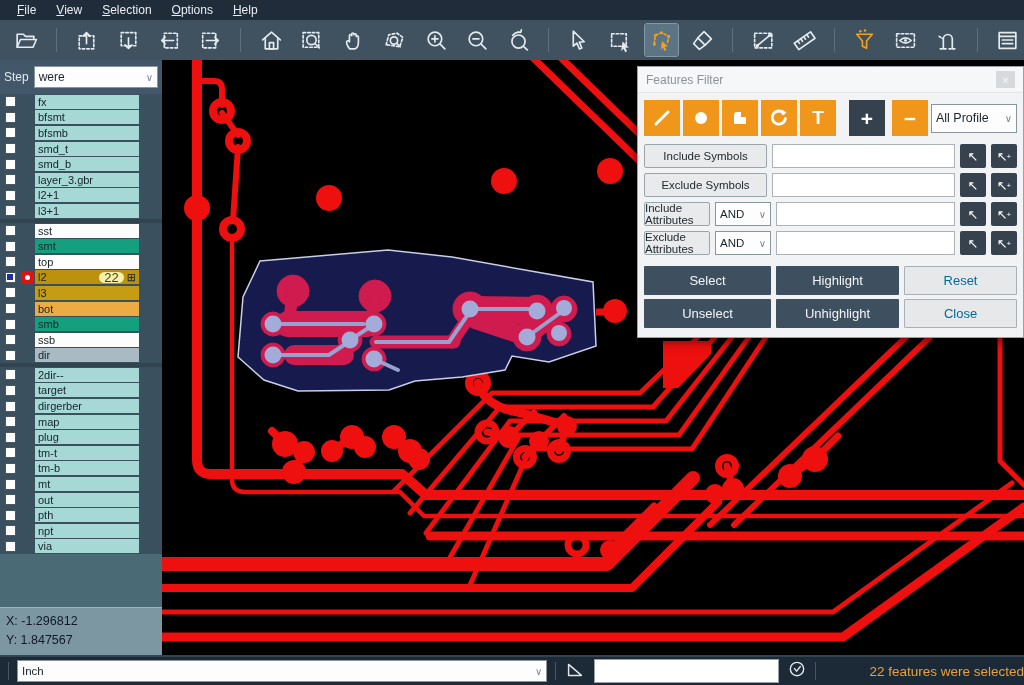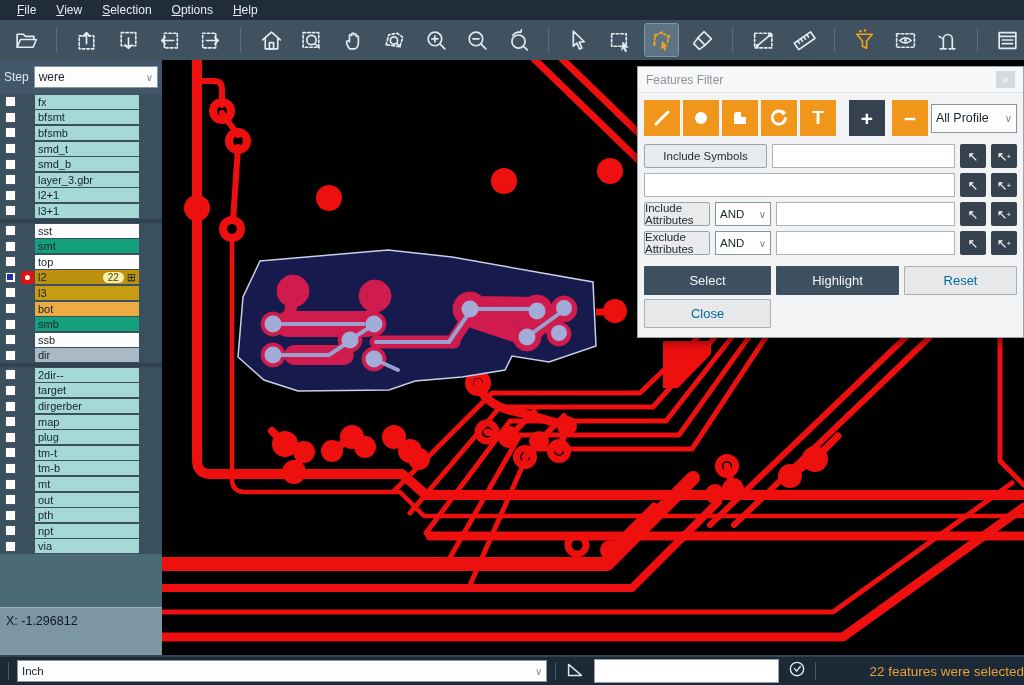--- a/index.html
+++ b/index.html
@@ -36,21 +36,21 @@
   .chk { width:11px; height:11px; background:#fff; border:1.5px solid #4c565e; }
   .chk .fill { width:5px; height:5px; background:#1f2fa8; margin:1.2px auto; display:none; }
   .chk.checked .fill { display:block; width:6px; height:6px; margin:1px auto; }
   .ind-col { width:15px; height:100%; display:flex; align-items:center; justify-content:center; }
   .red-ind { width:13px; height:13px; background:#df1212; border-radius:2px;
     display:flex; align-items:center; justify-content:center; }
   .red-ind::after { content:""; width:5px; height:5px; background:#fff; border-radius:50%; }
   .layer-cell { flex:1; margin-right:23px; height:14px; font-size:11px; color:#15222b;
     padding:0 3px; display:flex; align-items:center; line-height:14px; }
   .layer-badge { margin-left:auto; background:#f7efae; color:#4d3d00; border-radius:7px;
-    font-size:10px; padding:0 5px; height:11px; line-height:11px; }
+    font-size:13px; padding:0 5px; height:11px; line-height:11px; }
   .grid-glyph { font-size:11px; margin-left:3px; color:#1a242c; }
   .group-sep { height:4px; background:#31434f; }
   #side-fill { flex:1; background:#4a6a76; }
   #coords-panel { height:48px; background:#7d97a2; border-top:1px solid #9db2bb;
     padding:4px 6px; color:#0f172a; font-size:12.5px; line-height:19px; }
 
   
   #canvas { position:absolute; left:162px; top:60px; width:862px; height:595px; background:#000; }
 
   
@@ -675,20 +675,21 @@
           </div>
           <div class="ind-col"></div>
           <div class="layer-cell" style="background: rgb(166, 216, 213);">
             <span>via</span>
           </div>
         </div>
       </div>
     <div id="side-fill"></div>
     <div id="coords-panel">
       <div>X: -1.296812</div>
+      <div>Y: 1.847567</div>
     </div>
   </div>
 
   <div id="dialog">
     <div id="dlg-title-bar">
       <span id="dlg-title">Features Filter</span>
       <div id="dlg-close">×</div>
     </div>
     <div id="shape-row">
         <div class="shape-btn">
@@ -732,20 +733,21 @@
           <input class="f-input" style="">
           <div class="pick-btn">
             <span>↖</span>
           </div>
           <div class="pick-btn">
             <span>↖</span>
             <sup>+</sup>
           </div>
         </div>
         <div class="f-row">
+          <div class="f-label">Exclude Symbols</div>
           <input class="f-input" style="">
           <div class="pick-btn">
             <span>↖</span>
           </div>
           <div class="pick-btn">
             <span>↖</span>
             <sup>+</sup>
           </div>
         </div>
         <div class="f-row">
@@ -776,20 +778,22 @@
           <div class="pick-btn">
             <span>↖</span>
             <sup>+</sup>
           </div>
         </div>
       </div>
     <div id="action-rows">
         <div class="act-btn act-dark">Select</div>
         <div class="act-btn act-dark">Highlight</div>
         <div class="act-btn act-light">Reset</div>
+        <div class="act-btn act-dark">Unselect</div>
+        <div class="act-btn act-dark">Unhighlight</div>
         <div class="act-btn act-light">Close</div>
       </div>
   </div>
 
   <div id="statusbar">
     <div class="sb-sep"></div>
     <div class="fake-select" id="unit-select">
       <span>Inch</span>
       <span class="chev">∨</span>
     </div>

